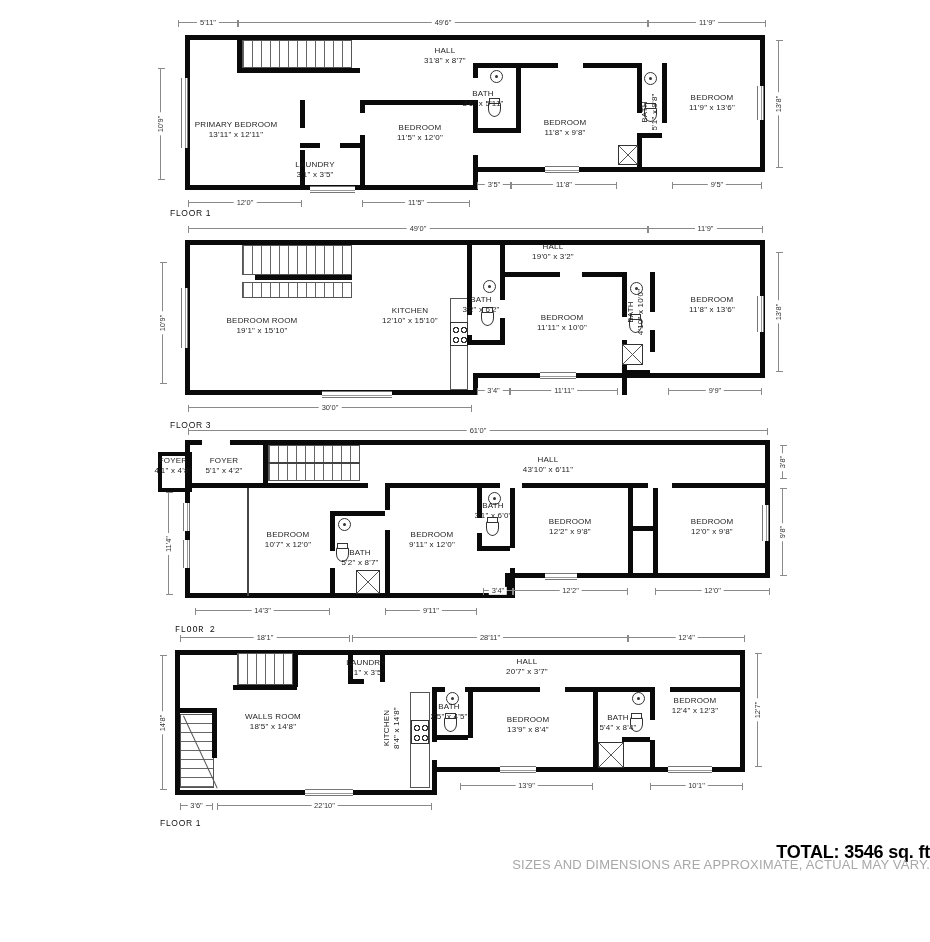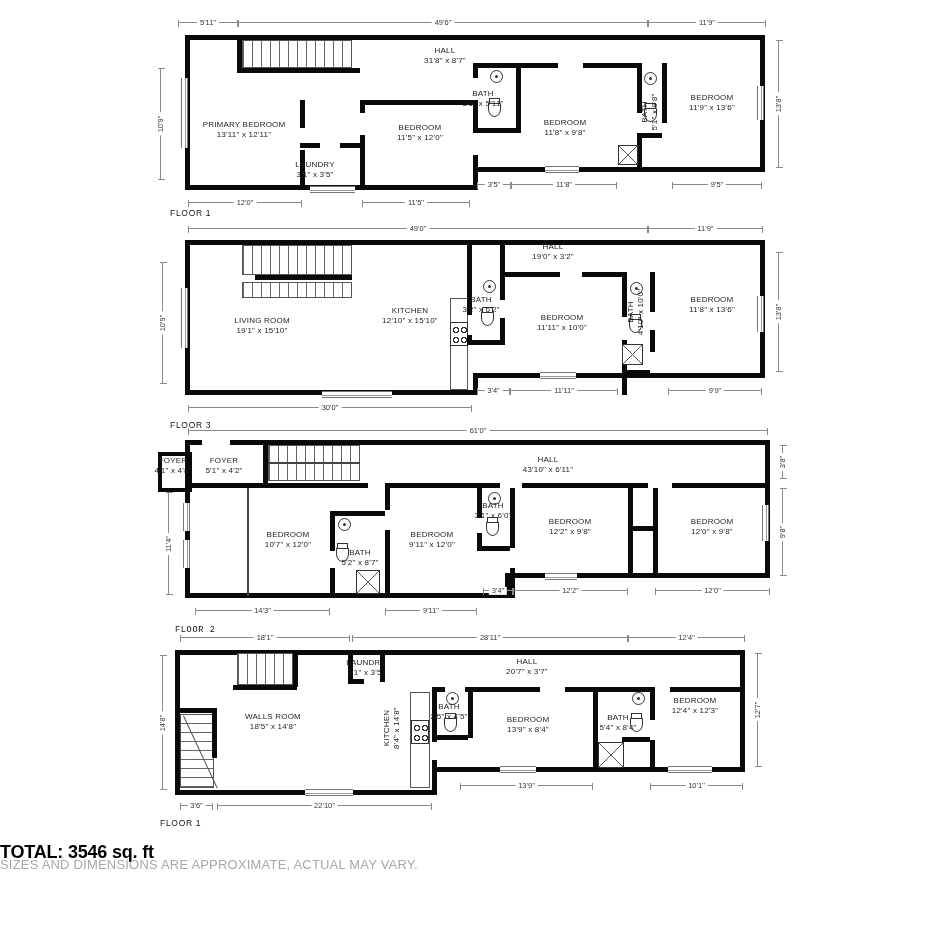--- a/index.html
+++ b/index.html
@@ -37,21 +37,21 @@
   .toilet{position:absolute;width:13px;height:16px;background:#fff;border:1.3px solid #333;border-radius:6px 6px 8px 8px/4px 4px 10px 10px;}
   .toilet::before{content:"";position:absolute;left:0;right:0;top:-4px;height:4px;border:1px solid #333;background:#fff;}
   .stove{position:absolute;width:18px;height:24px;border:1px solid #333;background:
     radial-gradient(circle at 5px 7px,transparent 2px,#333 2px 3px,transparent 3px),
     radial-gradient(circle at 13px 7px,transparent 2px,#333 2px 3px,transparent 3px),
     radial-gradient(circle at 5px 17px,transparent 2px,#333 2px 3px,transparent 3px),
     radial-gradient(circle at 13px 17px,transparent 2px,#333 2px 3px,transparent 3px),#fff;}
   .shower{position:absolute;border:1.3px solid #333;background:
     linear-gradient(to top right,transparent calc(50% - .7px),#555 calc(50% - .7px) calc(50% + .7px),transparent calc(50% + .7px)),
     linear-gradient(to bottom right,transparent calc(50% - .7px),#555 calc(50% - .7px) calc(50% + .7px),transparent calc(50% + .7px)),#fff;}
-  .footer{position:absolute;left:0;right:0;top:842px;text-align:left;color:#000;}
+  .footer{position:absolute;left:0;right:0;top:842px;text-align:right;color:#000;}
   .footer .total{font-size:18px;font-weight:700;letter-spacing:-.2px;}
   .footer .areas{font-size:16px;margin-top:4px;letter-spacing:-.2px;}
   .footer .excluded{font-size:16px;margin-top:2px;letter-spacing:-.2px;}
   .footer .disclaimer{font-size:13px;color:#a8a8a8;margin-top:-6px;letter-spacing:.2px;}
 </style>
 </head>
 <body>
 
 <div id="page">
 
@@ -89,21 +89,21 @@
     <div class="sink" style="left:490px;top:70px;"></div>
     <div class="toilet" style="left:488px;top:101px;"></div>
     <div class="sink" style="left:644px;top:72px;"></div>
     <div class="toilet" style="left:644px;top:106px;"></div>
 
     <div class="winv" style="left:181px;top:78px;height:70px;"></div>
     <div class="winh" style="left:310px;top:186px;width:45px;"></div>
     <div class="winh" style="left:545px;top:166px;width:34px;"></div>
     <div class="winv" style="left:757px;top:86px;height:34px;"></div>
 
-    <div class="room" style="left:244px;top:130px;">
+    <div class="room" style="left:236px;top:130px;">
       <div class="nm">PRIMARY BEDROOM</div>
         <div class="sz">13'11" x 12'11"</div>
     </div>
     <div class="room" style="left:315px;top:170px;">
       <div class="nm">LAUNDRY</div>
         <div class="sz">3'1" x 3'5"</div>
     </div>
     <div class="room" style="left:420px;top:133px;">
       <div class="nm">BEDROOM</div>
         <div class="sz">11'5" x 12'0"</div>
@@ -195,21 +195,21 @@
     <div class="toilet" style="left:481px;top:310px;"></div>
     <div class="sink" style="left:630px;top:282px;"></div>
     <div class="toilet" style="left:629px;top:317px;"></div>
 
     <div class="winv" style="left:181px;top:288px;height:60px;"></div>
     <div class="winh" style="left:322px;top:391px;width:70px;"></div>
     <div class="winh" style="left:540px;top:372px;width:36px;"></div>
     <div class="winv" style="left:757px;top:296px;height:36px;"></div>
 
     <div class="room" style="left:262px;top:326px;">
-      <div class="nm">LIVING ROOM</div>
+      <div class="nm">BEDROOM ROOM</div>
         <div class="sz">19'1" x 15'10"</div>
     </div>
     <div class="room" style="left:410px;top:316px;">
       <div class="nm">KITCHEN</div>
         <div class="sz">12'10" x 15'10"</div>
     </div>
     <div class="room" style="left:481px;top:305px;">
       <div class="nm">BATH</div>
         <div class="sz">3'2" x 6'2"</div>
     </div>

